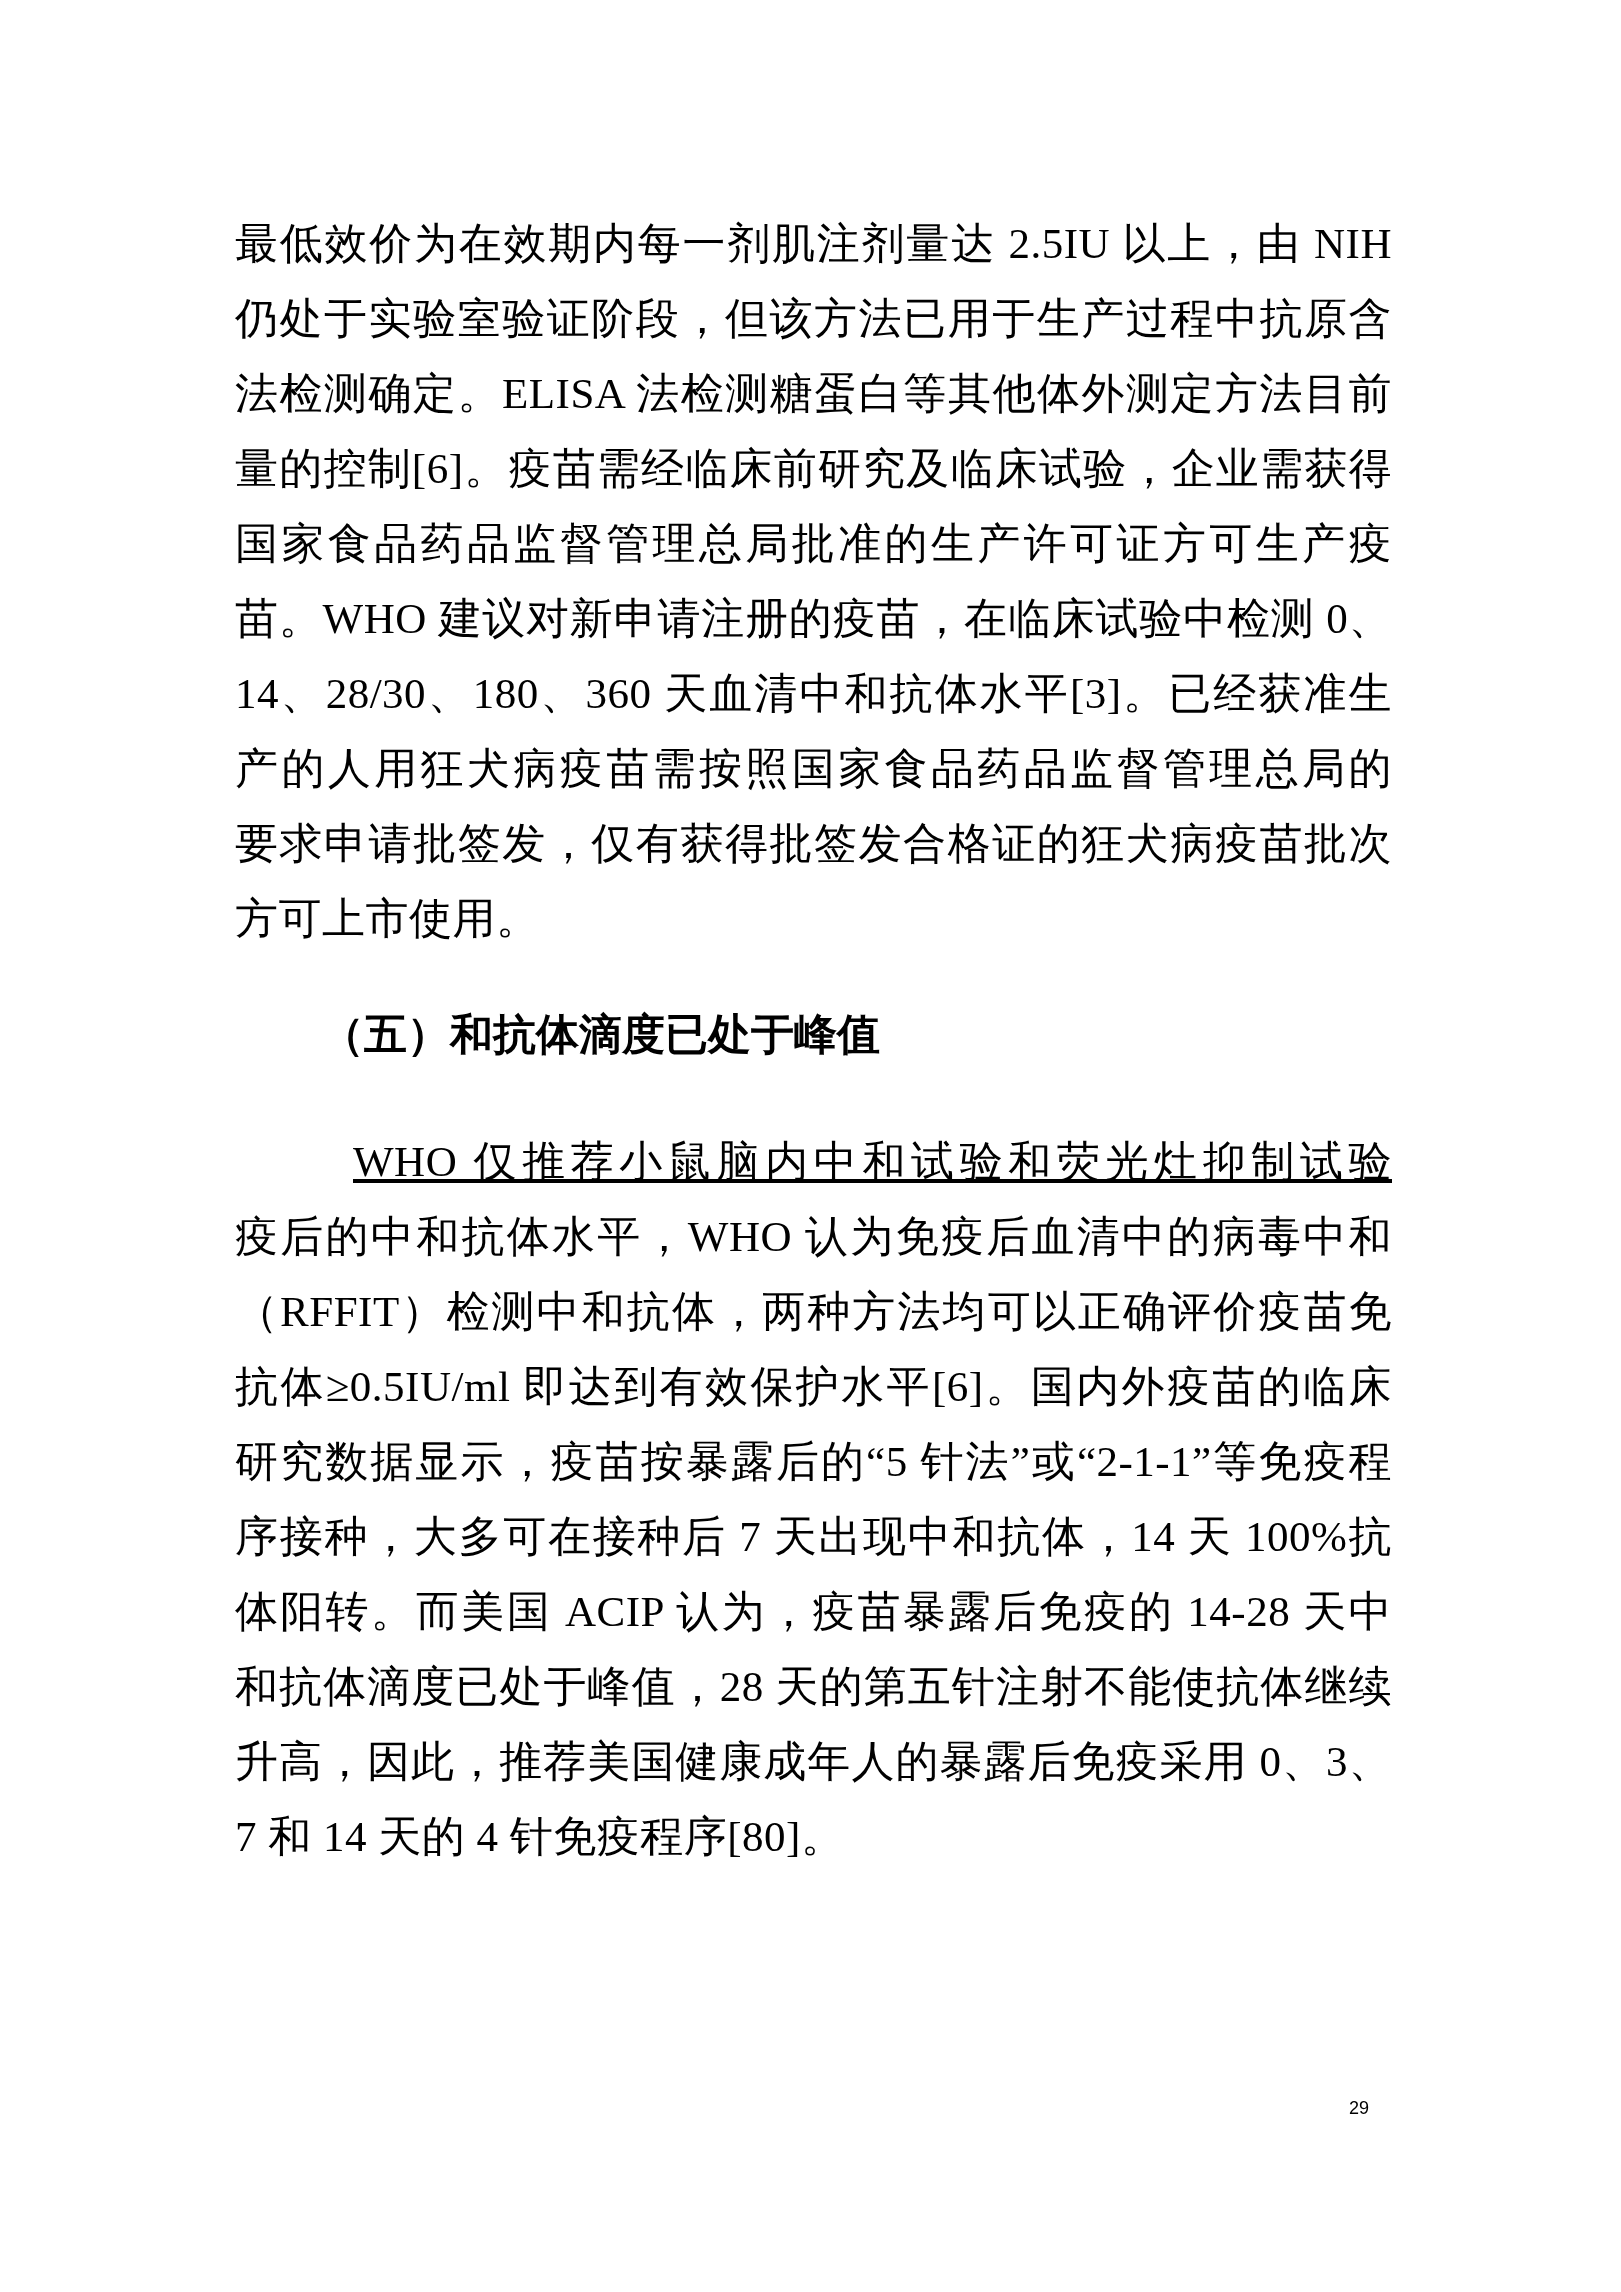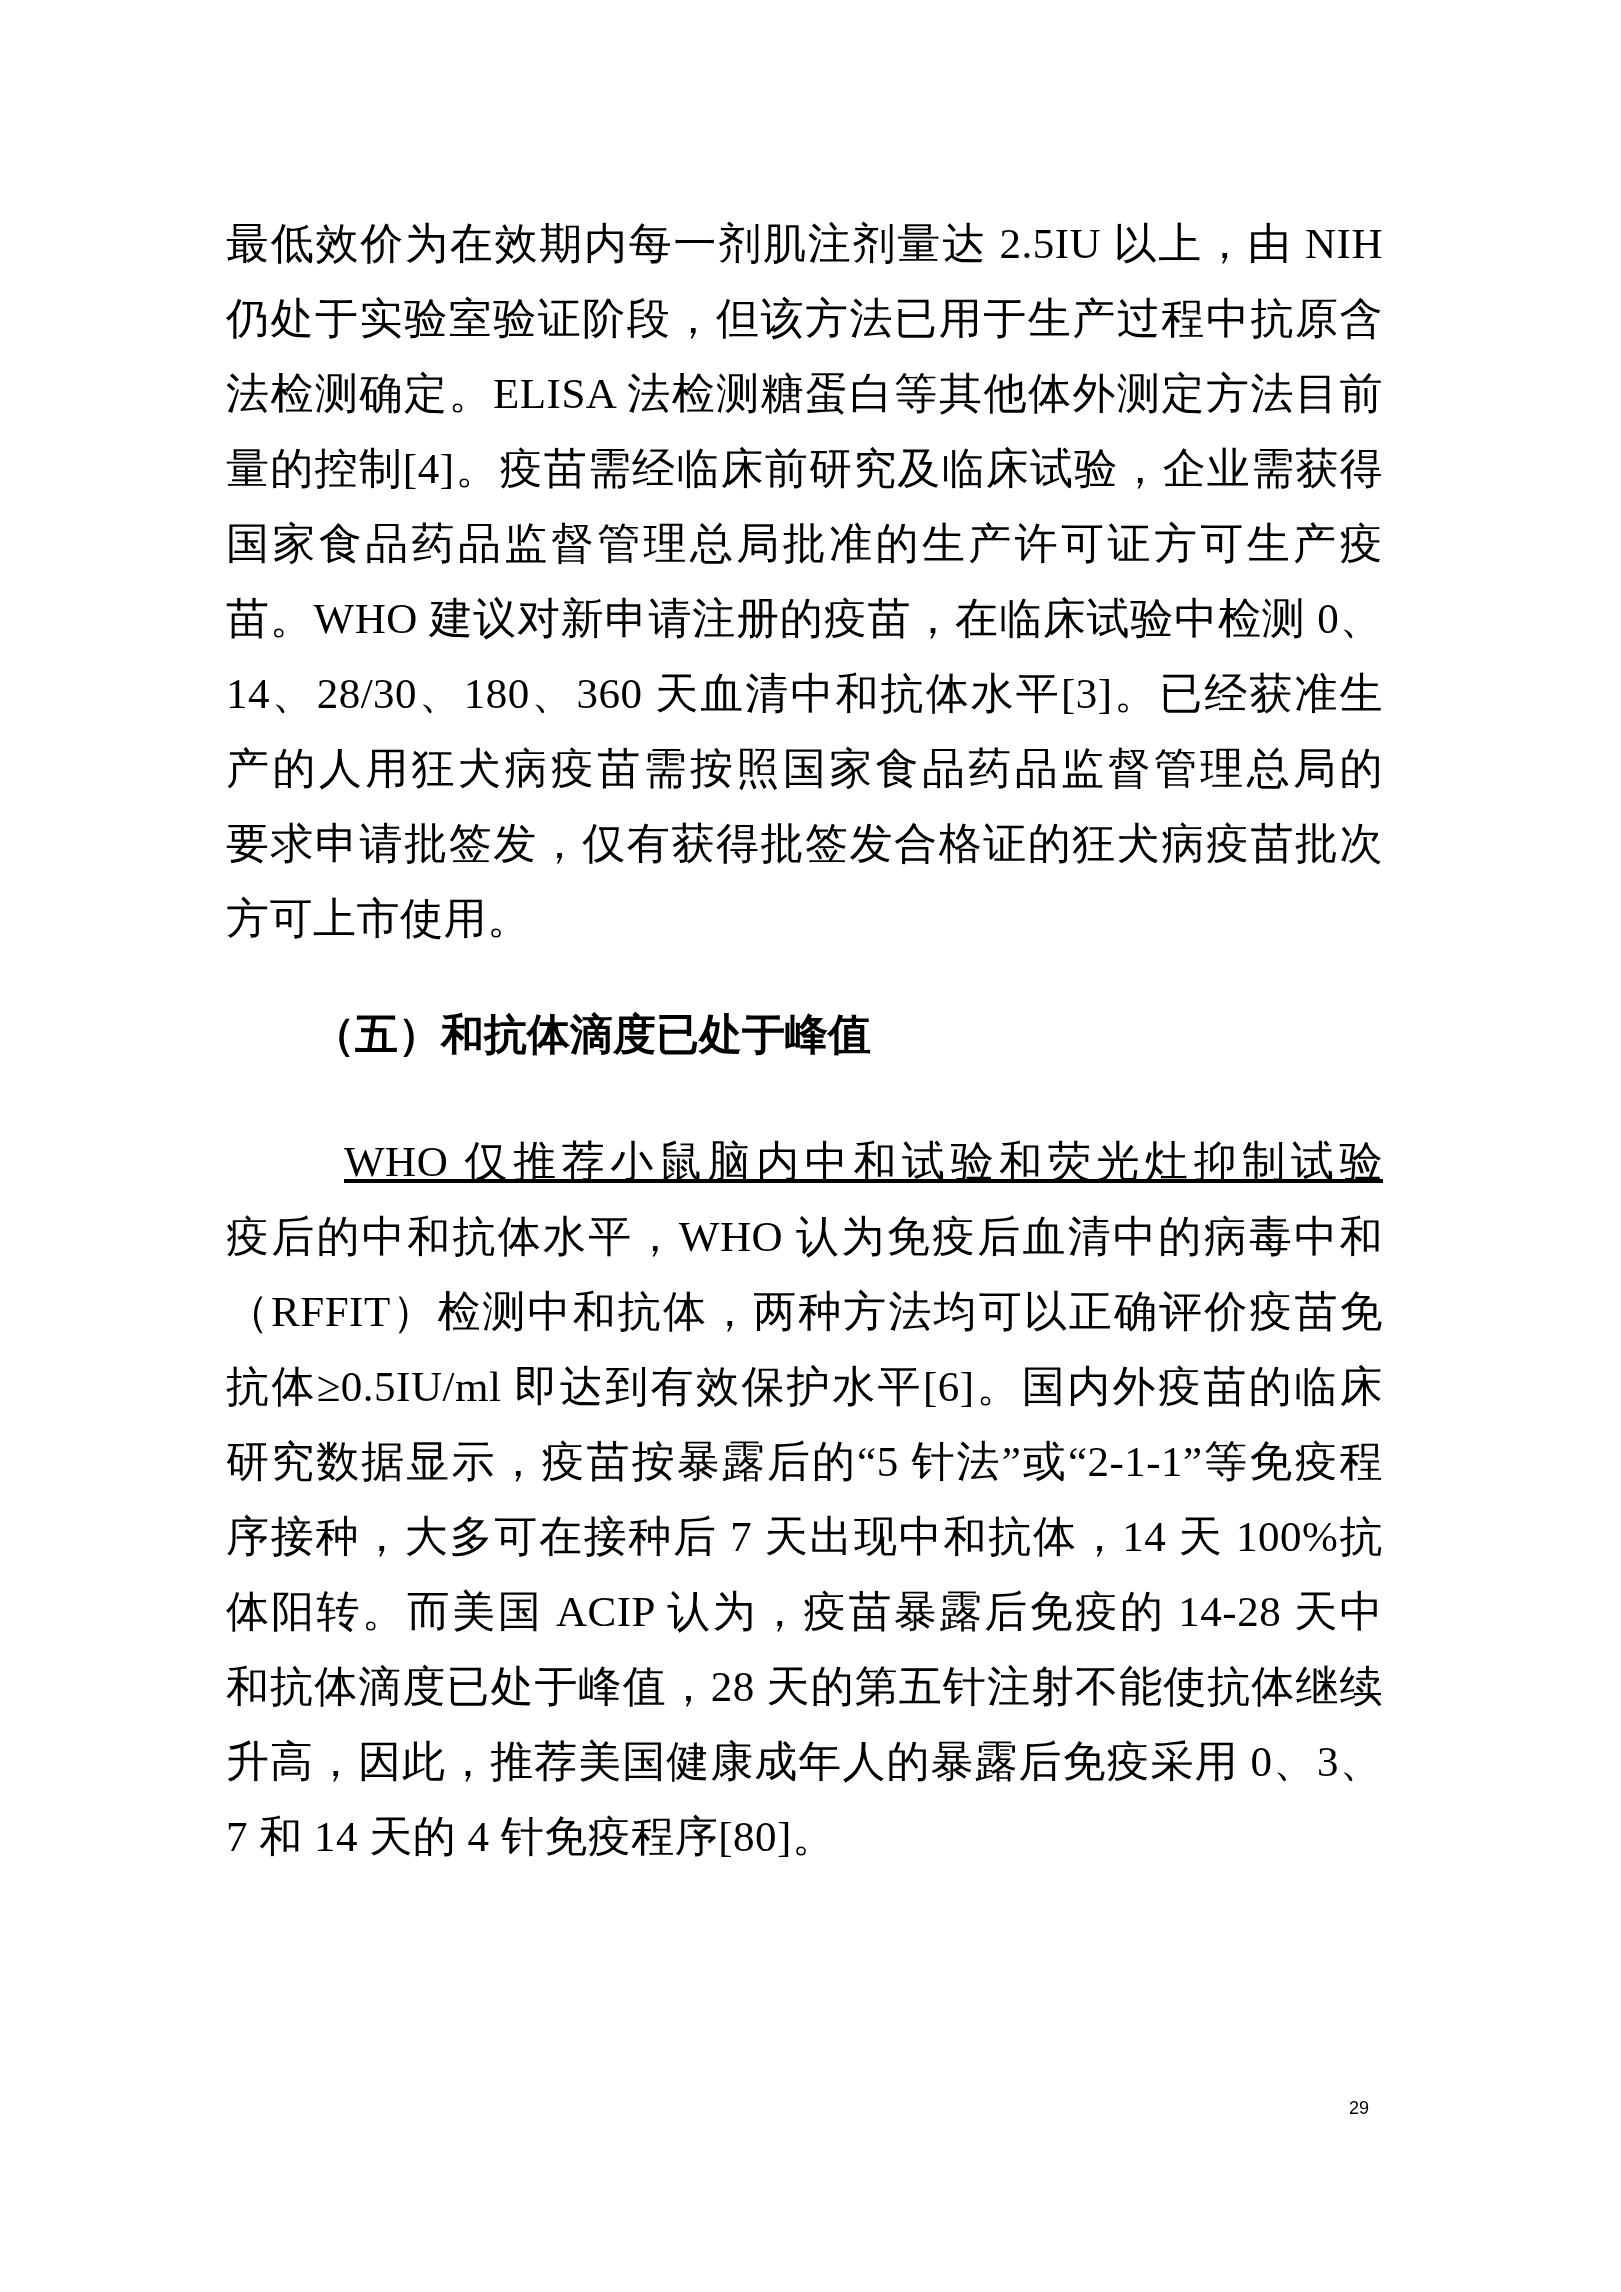--- a/index.html
+++ b/index.html
@@ -11,21 +11,21 @@
     position: relative;
     width: 1621px;
     height: 2293px;
     background: #ffffff;
     color: #000000;
     font-family: "Liberation Serif", "DejaVu Serif", serif;
     overflow: hidden;
   }
   .content {
     position: absolute;
-    left: 226px;
+    left: 235px;
     top: 206px;
     width: 1157px;
   }
   .para { margin: 0; padding: 0; }
   .line {
     font-size: 43px;
     line-height: 75px;
     height: 75px;
     white-space: normal;
     text-align: justify;
@@ -61,21 +61,21 @@
 </head>
 <body>
 
 <div class="page">
   <div class="content">
 
     <div class="para" id="para1">
       <div class="line">最低效价为在效期内每一剂肌注剂量达 2.5IU 以上，由 NIH</div>
       <div class="line">仍处于实验室验证阶段，但该方法已用于生产过程中抗原含</div>
       <div class="line">法检测确定。ELISA 法检测糖蛋白等其他体外测定方法目前</div>
-      <div class="line">量的控制[4]。疫苗需经临床前研究及临床试验，企业需获得</div>
+      <div class="line">量的控制[6]。疫苗需经临床前研究及临床试验，企业需获得</div>
       <div class="line">国家食品药品监督管理总局批准的生产许可证方可生产疫</div>
       <div class="line">苗。WHO 建议对新申请注册的疫苗，在临床试验中检测 0、</div>
       <div class="line">14、28/30、180、360 天血清中和抗体水平[3]。已经获准生</div>
       <div class="line">产的人用狂犬病疫苗需按照国家食品药品监督管理总局的</div>
       <div class="line">要求申请批签发，仅有获得批签发合格证的狂犬病疫苗批次</div>
       <div class="line last">方可上市使用。</div>
     </div>
 
     <h2 class="heading">（五）和抗体滴度已处于峰值</h2>
 

